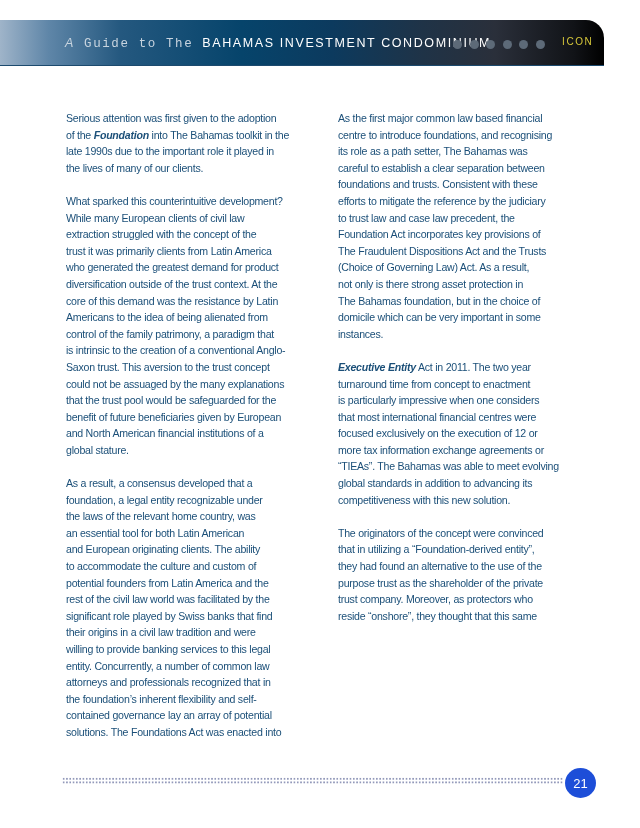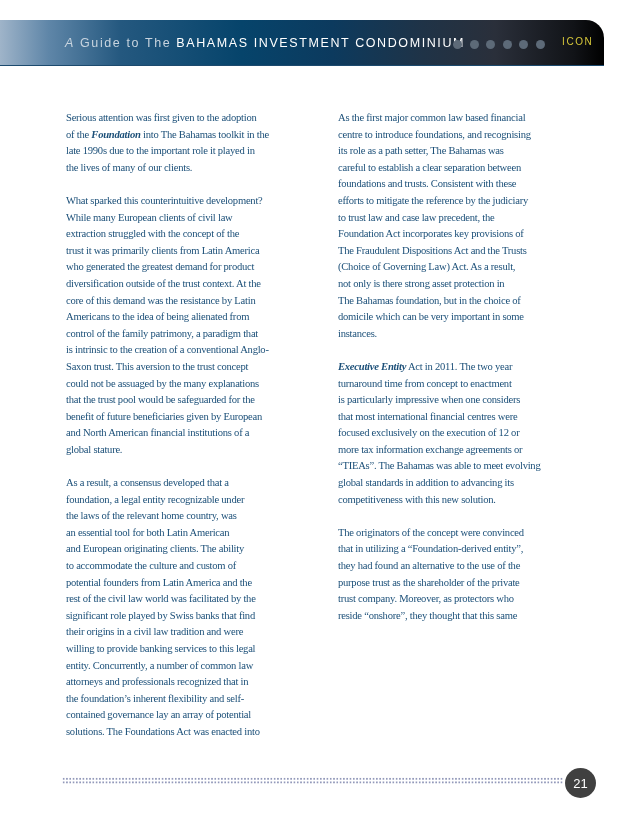--- a/index.html
+++ b/index.html
@@ -42,20 +42,21 @@
       letter-spacing: 1.6px;
       color: #e8eef4;
       white-space: nowrap;
     }
     .header-title .pre-a {
       font-style: italic;
       color: #c8d4df;
     }
     .header-title .pre {
       color: #c8d4df;
+      font-family: Liberation Mono, monospace;
     }
     .header-title .strong {
       color: #ffffff;
     }
     .header-dots {
       position: absolute;
       left: 453px;
       top: 20px;
       display: flex;
       gap: 7.5px;
@@ -72,21 +73,21 @@
       top: 16px;
       font-family: "Liberation Sans", sans-serif;
       font-size: 10px;
       letter-spacing: 1.6px;
       color: #d7c83a;
     }
     .column {
       position: absolute;
       top: 110px;
       width: 268px;
-      font-family: Liberation Serif, serif;
+      font-family: Liberation Sans, sans-serif;
       font-size: 10.6px;
       line-height: 16.6px;
       color: #1b4f78;
       letter-spacing: -0.25px;
     }
     .col-left { left: 66px; }
     .col-right { left: 338px; }
     .para {
       margin: 0 0 16.6px 0;
       white-space: pre-line;
@@ -106,21 +107,21 @@
       background-size: 3.3px 3.6px;
       opacity: 0.95;
     }
     .page-number {
       position: absolute;
       left: 565px;
       top: 768px;
       width: 31px;
       height: 30px;
       border-radius: 50%;
-      background: #404040;
+      background: #1d4ed8;
       color: #ffffff;
       font-family: "Liberation Sans", sans-serif;
       font-size: 13px;
       display: flex;
       align-items: center;
       justify-content: center;
     }
   </style>
 </head>
 <body>

